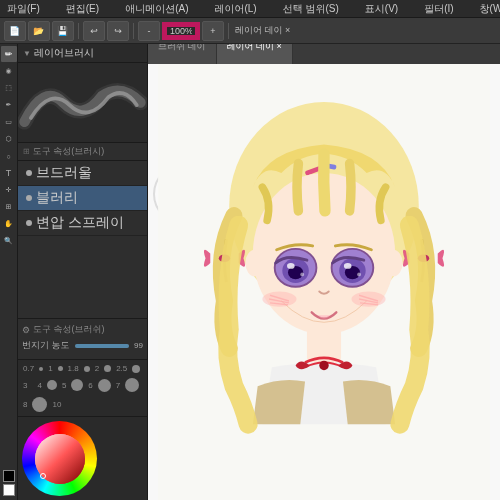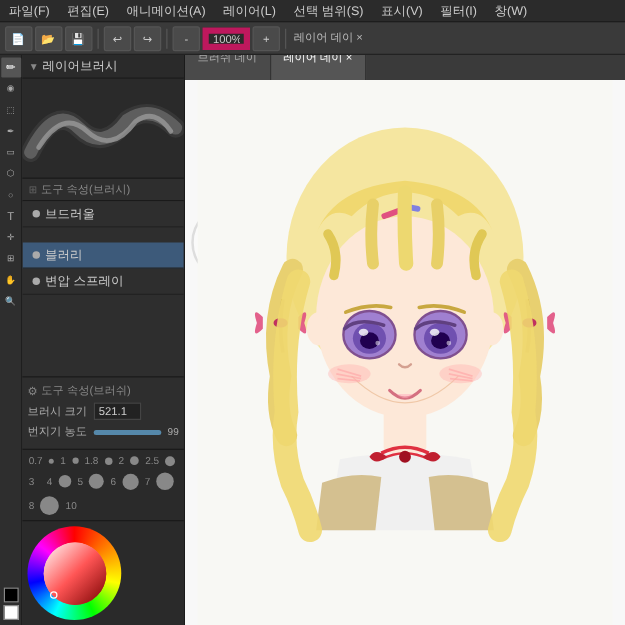--- a/index.html
+++ b/index.html
@@ -14,21 +14,21 @@
     }
 
     
     #menu-bar {
       width: 500px;
       height: 18px;
       background: #2b2b2b;
       display: flex;
       align-items: center;
       padding: 0 4px;
-      gap: 8px;
+      gap: 20px;
       border-bottom: 1px solid #1a1a1a;
     }
     .menu-item {
       font-size: 10px;
       color: #ccc;
       cursor: pointer;
       padding: 0 3px;
       white-space: nowrap;
     }
 
@@ -150,29 +150,29 @@
     }
 
     
     #brush-list {
       background: #2e2e2e;
       flex: 1;
       overflow-y: auto;
     }
     .brush-item {
       padding: 3px 8px;
-      font-size: 10px;
+      font-size: 14px;
       color: #ccc;
       cursor: pointer;
       border-bottom: 1px solid #222;
       display: flex;
       align-items: center;
       gap: 4px;
     }
-    .brush-item.selected { background: #3d5a7a; margin-top: 12px; }
+    .brush-item.selected { background: #3d5a7a; }
     .brush-dot {
       width: 6px;
       height: 6px;
       border-radius: 50%;
       background: #aaa;
     }
 
     
     #tool-options {
       background: #2e2e2e;
@@ -430,24 +430,20 @@
       </div>
 
     </div>
 
     <div id="tool-options">
       <div class="tool-options-header">
         <span>⚙</span>
         <span>도구 속성(브러쉬)</span>
       </div>
 
-      <div class="option-row">
-        <span class="option-label">브러시 크기</span>
-        <input class="option-value" value="521.1" style="width: 38px;">
-      </div>
 
 
 
       <div class="option-row">
         <span class="option-label">번지기 농도</span>
         <div class="option-slider">
           <div class="option-slider-fill" style="width:99%"></div>
         </div>
         <span style="font-size:8px;color:#aaa;margin-left:2px">99</span>
       </div>

